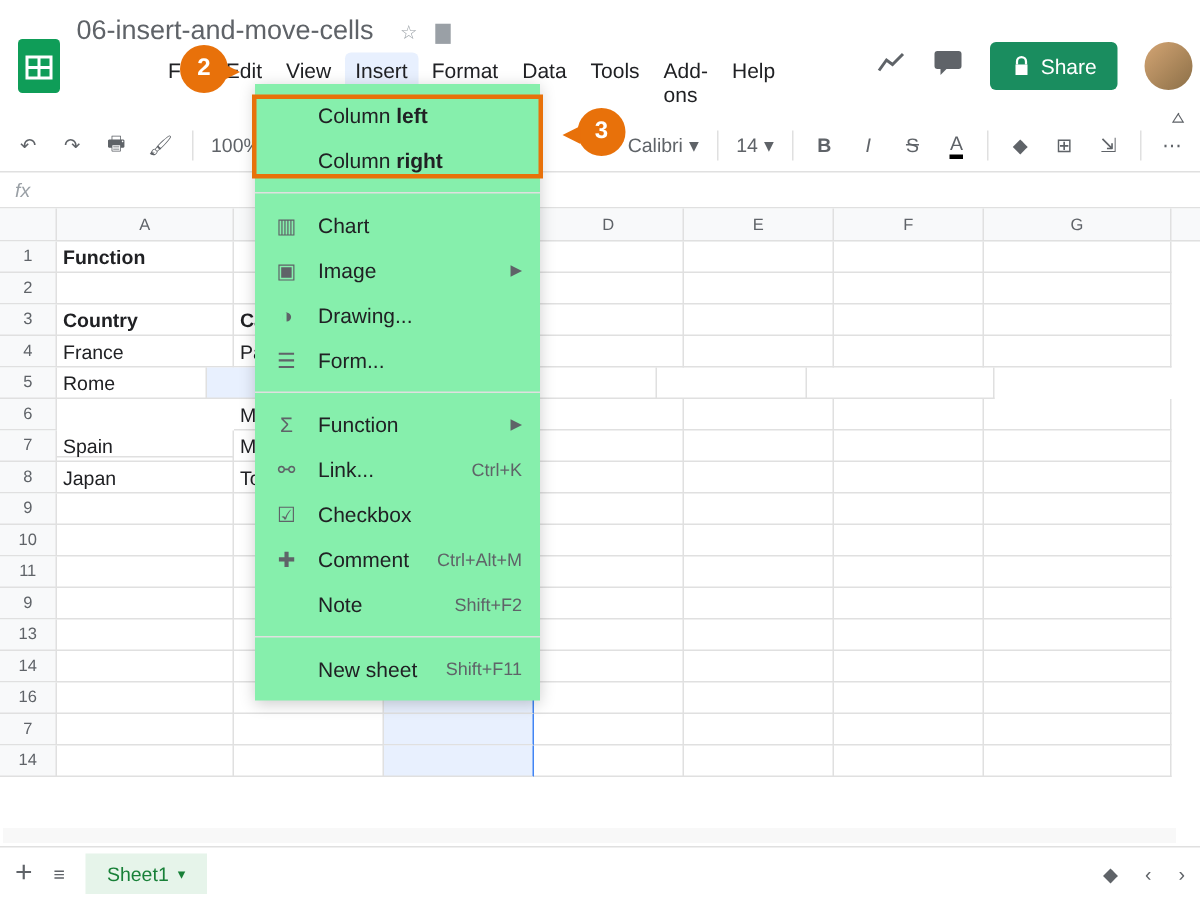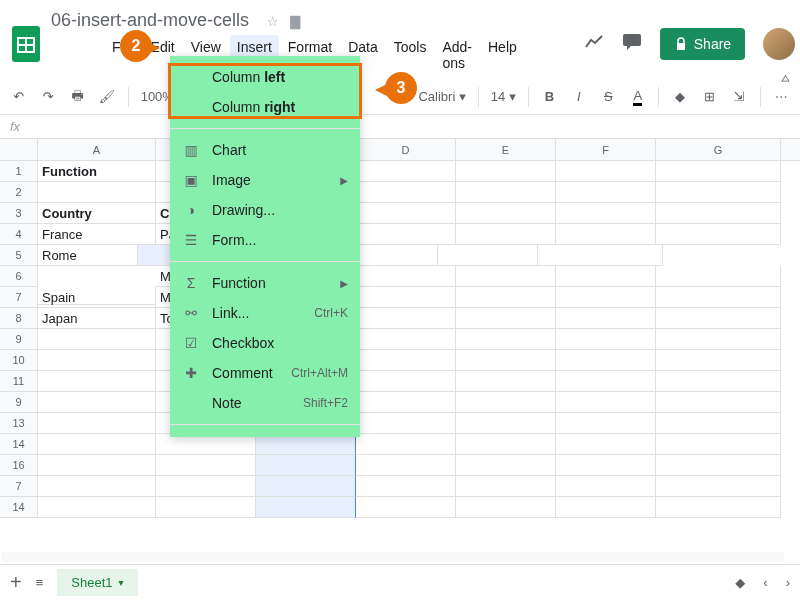--- a/index.html
+++ b/index.html
@@ -367,20 +367,25 @@
       <span class="dd-icon">✚</span>
       <span class="dd-label">Comment</span>
       <span class="dd-shortcut">Ctrl+Alt+M</span>
     </div>
   <div class="dd-item">
       <span class="dd-icon"></span>
       <span class="dd-label">Note</span>
       <span class="dd-shortcut">Shift+F2</span>
     </div>
   <div class="dd-sep"></div>
+  <div class="dd-item">
+      <span class="dd-icon"></span>
+      <span class="dd-label">New sheet</span>
+      <span class="dd-shortcut">Shift+F11</span>
+    </div>
 </div>
 
 <div class="highlight-box"></div>
 <div class="callout c2">2</div>
 <div class="callout-tail c2-tail"></div>
 <div class="callout c3">3</div>
 <div class="callout-tail c3-tail"></div>
 
 <div class="scrolltrack-h"></div>
 

